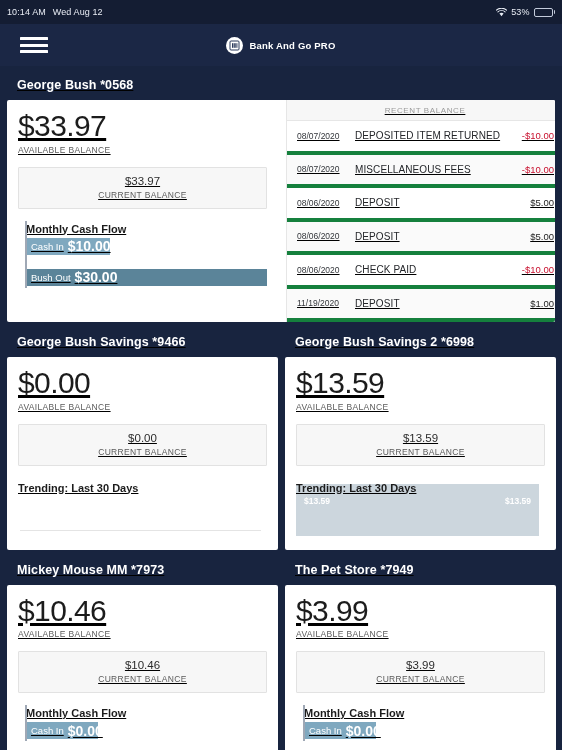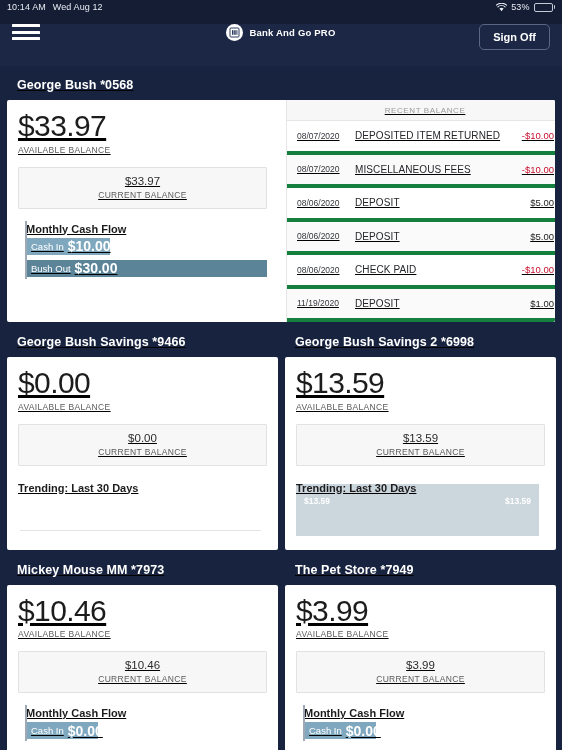--- a/index.html
+++ b/index.html
@@ -8,41 +8,41 @@
     background: #18243f;
     font-family: "Liberation Sans", sans-serif;
     overflow: hidden;
   }
   .screen { position: relative; width: 562px; height: 750px; background: #18243f; overflow: hidden; }
 
   
   .statusbar {
     height: 16px; width: 100%;
     background: #141d33;
-    display: flex; align-items: flex-end;
+    display: flex; align-items: center;
     padding: 12px 7px;
     color: #e8ecf4; font-size: 9px; letter-spacing: .1px;
   }
   .sb-left { display: flex; align-items: center; gap: 7px; }
   .sb-right { margin-left: auto; display: flex; align-items: center; gap: 4px; }
   .wifi-ico { display: inline-block; width: 11px; height: 9px; position: relative; }
   .batt { display: inline-flex; align-items: center; }
   .batt-body {
     width: 19px; height: 9px; border: 1px solid #c3cbdb; border-radius: 2px;
     padding: 1px; display: block;
   }
   .batt-fill { height: 100%; width: 53%; background: #e8ecf4; border-radius: 1px; }
   .batt-cap { width: 1.5px; height: 4px; background: #c3cbdb; border-radius: 0 1px 1px 0; margin-left: 1px; }
 
   
   .navbar {
     height: 42px; width: 100%;
     background: #1b2745;
-    display: flex; align-items: flex-start;
-    padding: 0 12px; position: relative;
+    display: flex; align-items: center;
+    padding: 0 20px; position: relative;
   }
   .hamburger { width: 28px; cursor: pointer; display: flex; flex-direction: column; gap: 3.5px; }
   .hamburger span { display: block; height: 3px; background: #ffffff; border-radius: .5px; }
   .brand {
     position: absolute; left: 0; right: 0; margin: 0 auto;
     display: flex; align-items: center; justify-content: center; gap: 6px;
     pointer-events: none;
   }
   .brand-logo {
     width: 17px; height: 17px; border-radius: 50%;
@@ -86,21 +86,21 @@
 
   
   .cashflow { margin-top: 14px; padding-left: 8px; position: relative; }
   .cashflow:before {
     content: ""; position: absolute; left: 7px; top: -2px; bottom: -2px;
     width: 2px; background: #9fa8b5;
   }
   .cf-title { font-size: 11px; font-weight: bold; color: #1c1c1c; margin-bottom: 3px; }
   .cf-bar {
     height: 17px; display: flex; align-items: center; gap: 4px;
-    padding-left: 5px; margin-bottom: 5px; color: #ffffff; font-size: 9.5px;
+    padding-left: 5px; margin-bottom: 14px; color: #ffffff; font-size: 9.5px;
     white-space: nowrap;
   }
   .cf-bar b { font-size: 14px; }
 
   
   .trend { margin-top: 16px; position: relative; height: 56px; }
   .trend-title { font-size: 11px; font-weight: bold; color: #1c1c1c; position: relative; z-index: 3; }
   .trend-area {
     position: absolute; left: 0; right: 6px; top: 2px; height: 52px;
     background: #ccd6dd;
@@ -167,21 +167,20 @@
       <span class="brand-logo">
         <svg width="11" height="11" viewBox="0 0 11 11">
             <rect x="1" y="1" width="9" height="9" rx="1" fill="none" stroke="#2b3a5c" stroke-width="1"></rect>
             <rect x="3" y="3.2" width="1.5" height="4.6" fill="#2b3a5c"></rect>
             <rect x="5.2" y="3.2" width="1.5" height="4.6" fill="#2b3a5c"></rect>
             <rect x="7.4" y="3.2" width="1" height="4.6" fill="#2b3a5c"></rect>
           </svg>
       </span>
       <span class="brand-name">Bank And Go PRO</span>
     </div>
-    <button class="signoff">Sign Off</button>
   </div>
 
   <div class="grid">
 
     <div class="row">
       <div class="col full">
         <div class="acct-title">George Bush *0568</div>
         <div class="card-body">
           <div class="card-pane">
             <div class="avail-amt">$33.97</div>

